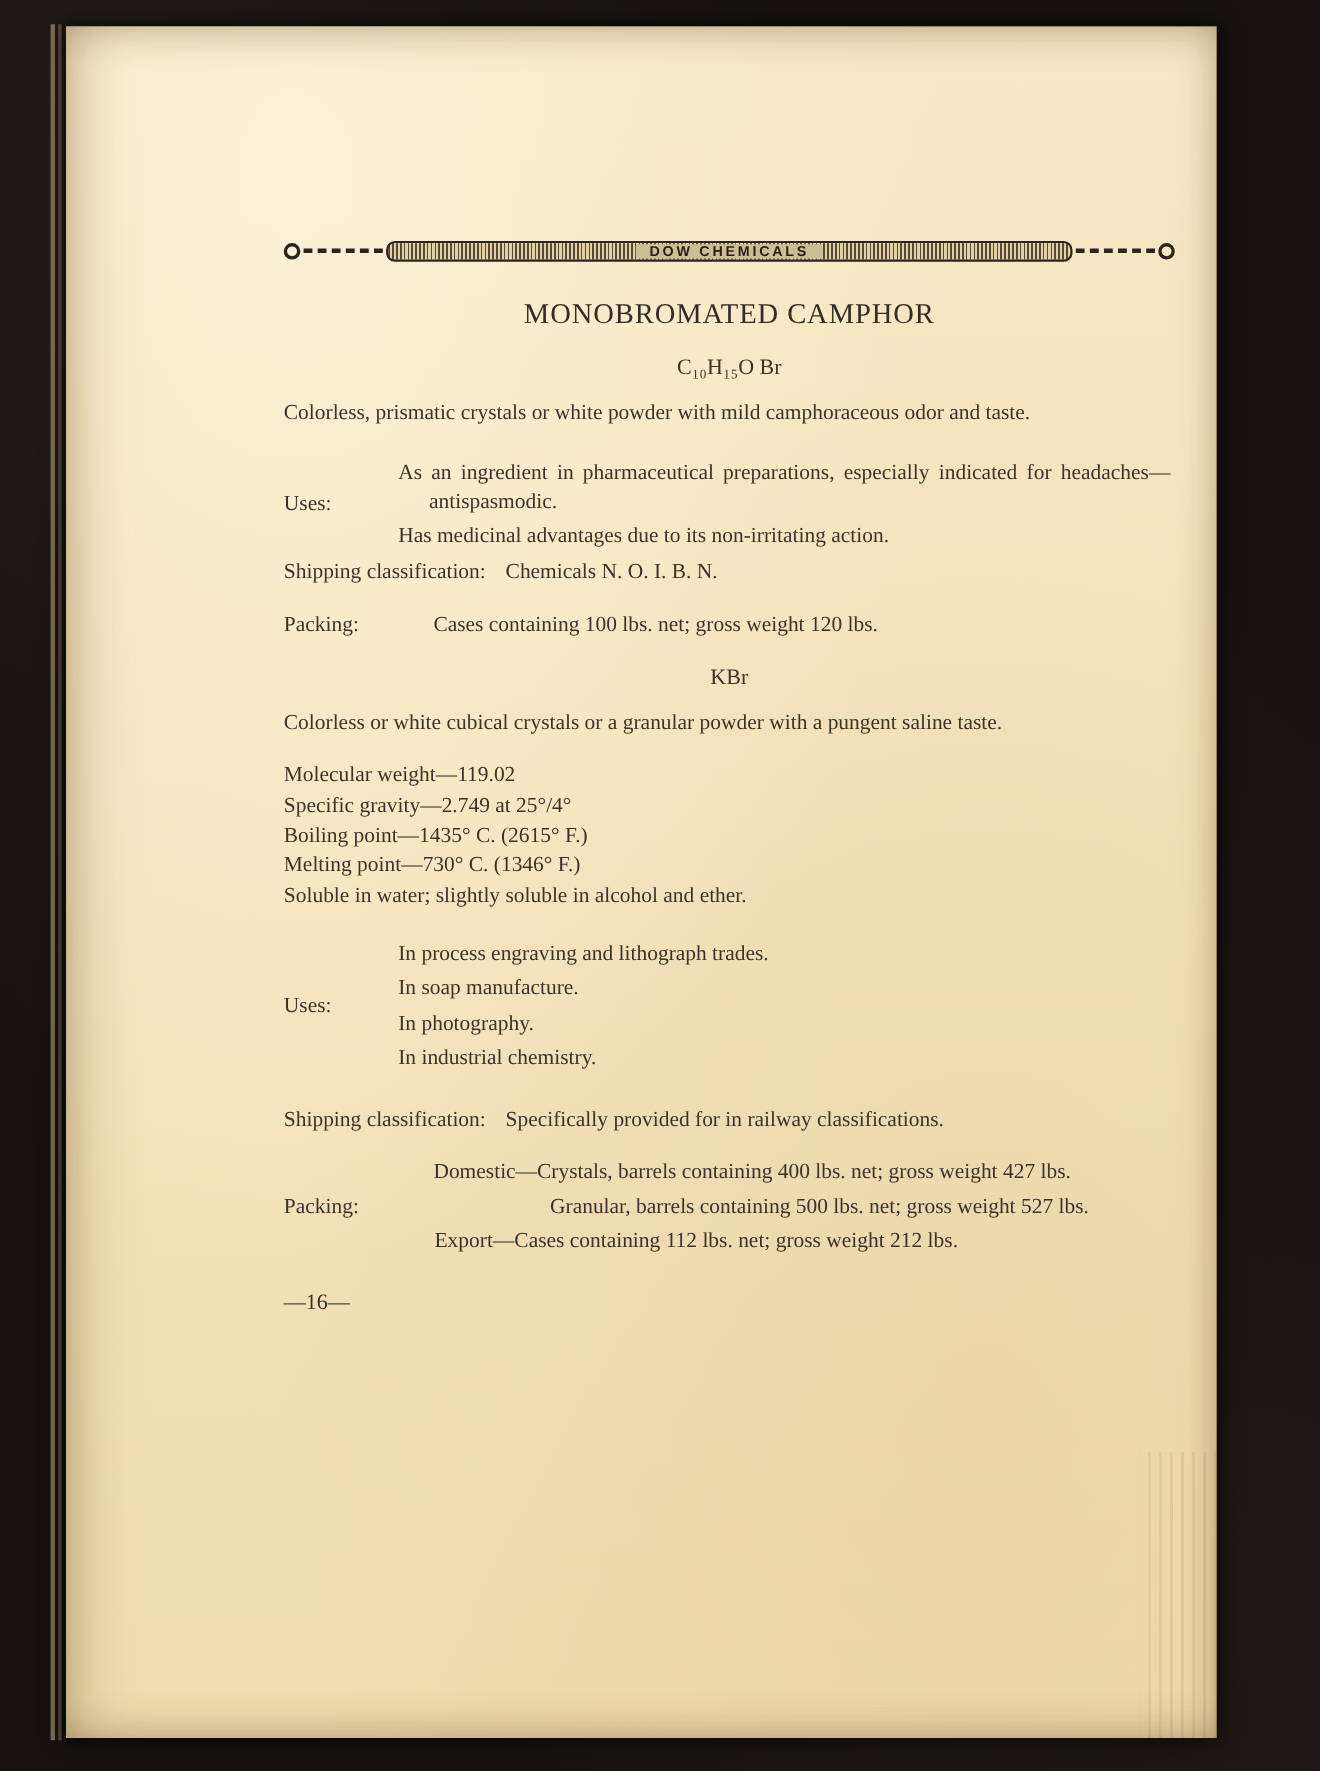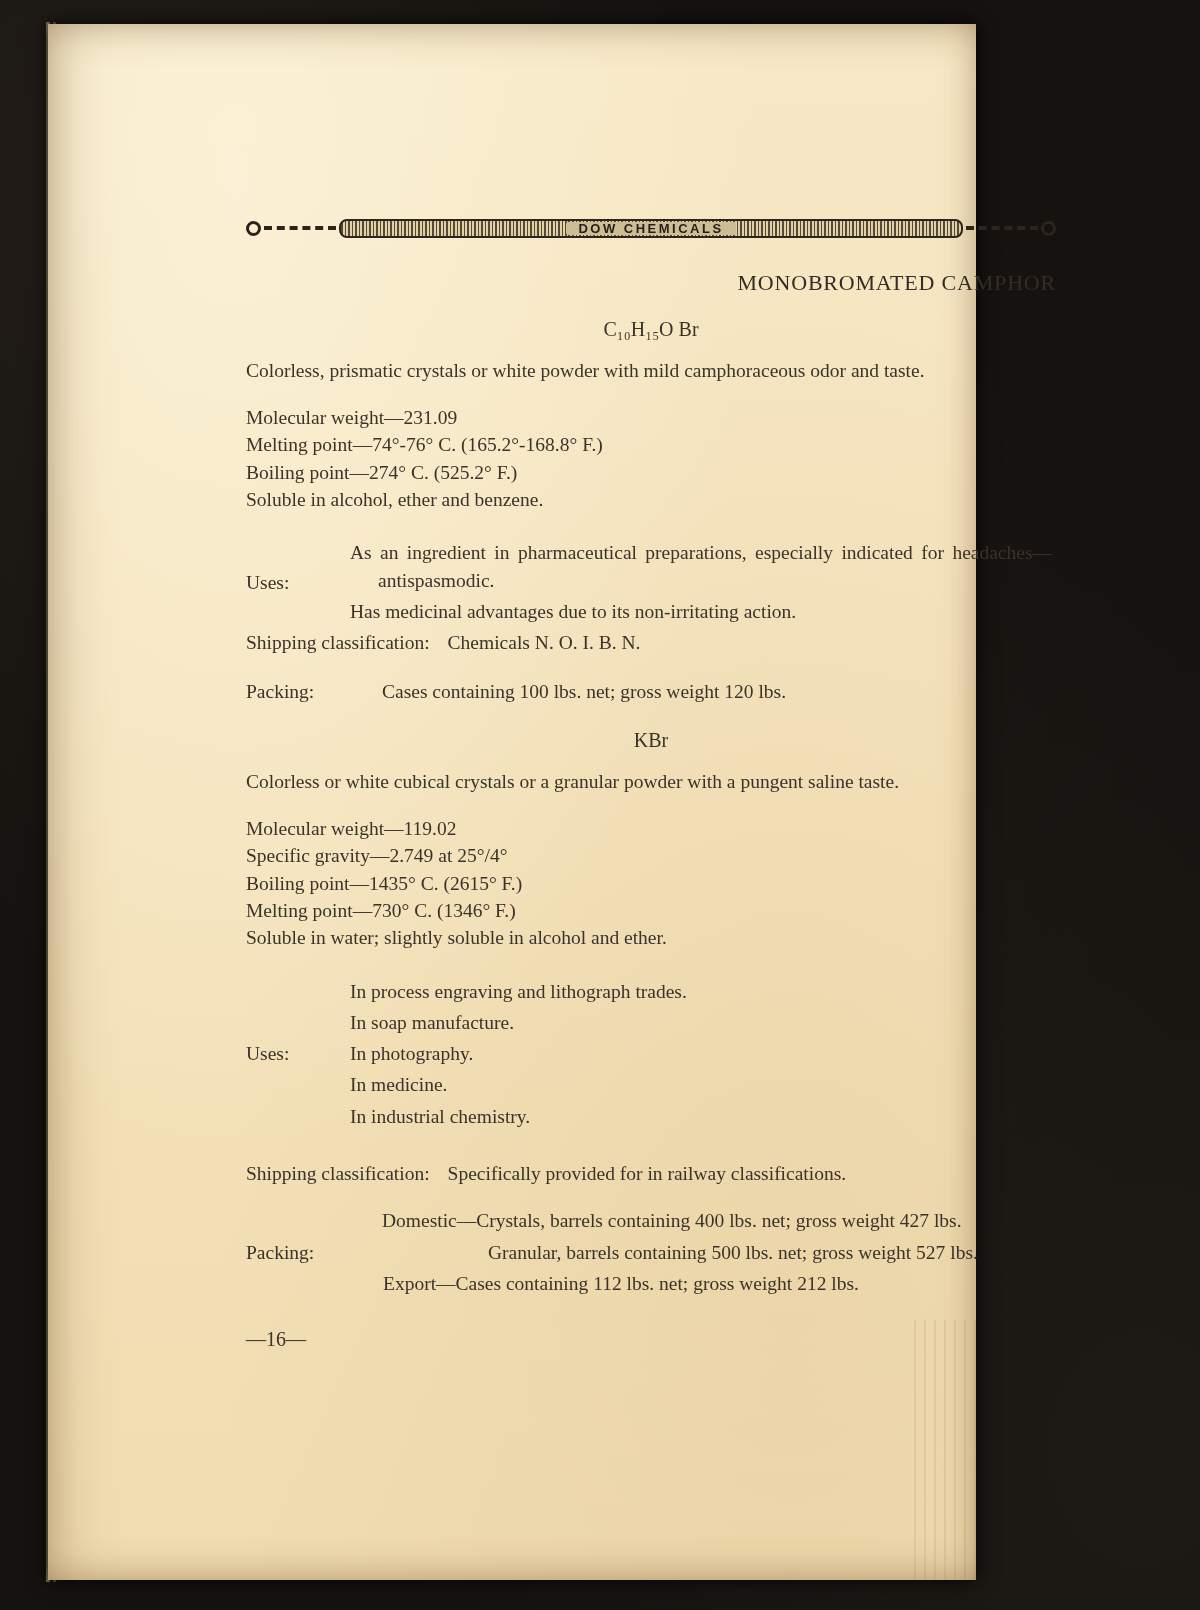--- a/index.html
+++ b/index.html
@@ -9,21 +9,21 @@
     background-image:
       radial-gradient(ellipse at 8% 12%, rgba(70,60,50,.25), transparent 40%),
       radial-gradient(ellipse at 95% 90%, rgba(60,52,44,.22), transparent 45%),
       radial-gradient(ellipse at 50% 50%, rgba(40,34,28,.3), transparent 70%);
     font-family:"Liberation Serif","DejaVu Serif",serif;
   }
   .edge-strip{position:absolute;top:22px;height:1560px;background:#cdb98c;opacity:.55;}
   .edge-strip.s1{left:46px;width:4px;}
   .edge-strip.s2{left:53px;width:3px;opacity:.35;}
   .page{
-    position:absolute;left:48px;top:24px;width:928px;height:1556px;
+    position:absolute;left:60px;top:24px;width:1046px;height:1556px;
     background:linear-gradient(180deg,#f7e8c6 0%,#f4e2ba 55%,#f0dcb0 100%);
     background-image:
       radial-gradient(ellipse at 20% 10%, rgba(255,250,230,.5), transparent 50%),
       radial-gradient(ellipse at 80% 80%, rgba(190,150,90,.12), transparent 55%),
       linear-gradient(180deg,#f7e8c6 0%,#f4e2ba 55%,#f0dcb0 100%);
     box-shadow:
       inset 30px 0 60px -25px rgba(110,80,40,.35),
       inset -18px 0 40px -20px rgba(110,80,40,.28),
       inset 0 18px 40px -18px rgba(110,80,40,.3),
       inset 0 -18px 40px -18px rgba(110,80,40,.3),
@@ -46,21 +46,21 @@
     flex:1;height:15px;border:2px solid #2b251e;border-radius:8px;
     background:repeating-linear-gradient(90deg,#57493a 0 1.5px,#e3d1a6 1.5px 3.5px);
     display:flex;align-items:center;justify-content:center;
   }
   .b-label{
     font-family:"Liberation Sans","DejaVu Sans",sans-serif;
     font-weight:bold;font-size:13px;letter-spacing:2.5px;color:#241e17;
     background:#cdbd95;padding:0 12px;line-height:13px;border-radius:2px;
   }
   
-  .entry-title{text-align:right;font-size:22px;letter-spacing:.8px;color:#332d25;}
+  .entry-title{text-align:center;font-size:26px;letter-spacing:.8px;color:#332d25;}
   .t1{margin-top:30px;}
   .t2{margin-top:92px;}
   .entry-formula{text-align:center;font-size:20px;margin-top:16px;}
   .desc{margin:14px 0 0 0;padding-left:38px;text-indent:-38px;text-align:justify;}
   .props{margin-top:20px;}
   .prop-line{white-space:nowrap;}
   .row{display:flex;margin-top:22px;align-items:center;gap:24px;}
   .row-label{flex:0 0 auto;}
   .uses .row-label{width:76px;}
   .packing .row-label{width:108px;}
@@ -98,26 +98,20 @@
         <span class="b-dash"></span>
         <span class="b-ring"></span>
       </div>
 
       <div>
         <div class="entry-title t1">MONOBROMATED CAMPHOR</div>
         <div class="entry-formula">C₁₀H₁₅O Br</div>
 
         <p class="desc">Colorless, prismatic crystals or white powder with mild camphoraceous odor and taste.</p>
 
-        <div class="props">
-          <div class="prop-line">Molecular weight—231.09</div>
-          <div class="prop-line">Melting point—74°-76° C.  (165.2°-168.8° F.)</div>
-          <div class="prop-line">Boiling point—274° C. (525.2° F.)</div>
-          <div class="prop-line">Soluble in alcohol, ether and benzene.</div>
-        </div>
 
         <div class="row uses">
           <div class="row-label">Uses:</div>
           <div class="row-content">
             <p class="hang28">As an ingredient in pharmaceutical preparations, especially indicated for headaches—antispasmodic.</p>
             <p>Has medicinal advantages due to its non-irritating action.</p>
           </div>
         </div>
 
         <div class="ship-line">
@@ -144,21 +138,20 @@
           <div class="prop-line">Melting point—730° C. (1346° F.)</div>
           <div class="prop-line">Soluble in water; slightly soluble in alcohol and ether.</div>
         </div>
 
         <div class="row uses">
           <div class="row-label">Uses:</div>
           <div class="row-content">
             <p>In process engraving and lithograph trades.</p>
             <p>In soap manufacture.</p>
             <p>In photography.</p>
-            <p>In medicine.</p>
             <p>In industrial chemistry.</p>
           </div>
         </div>
 
         <div class="ship-line s-ship2">
           <span class="ship-label">Shipping classification:</span><span class="ship-text">Specifically provided for in railway classifications.</span>
         </div>
 
         <div class="row packing pack2">
           <div class="row-label">Packing:</div>

